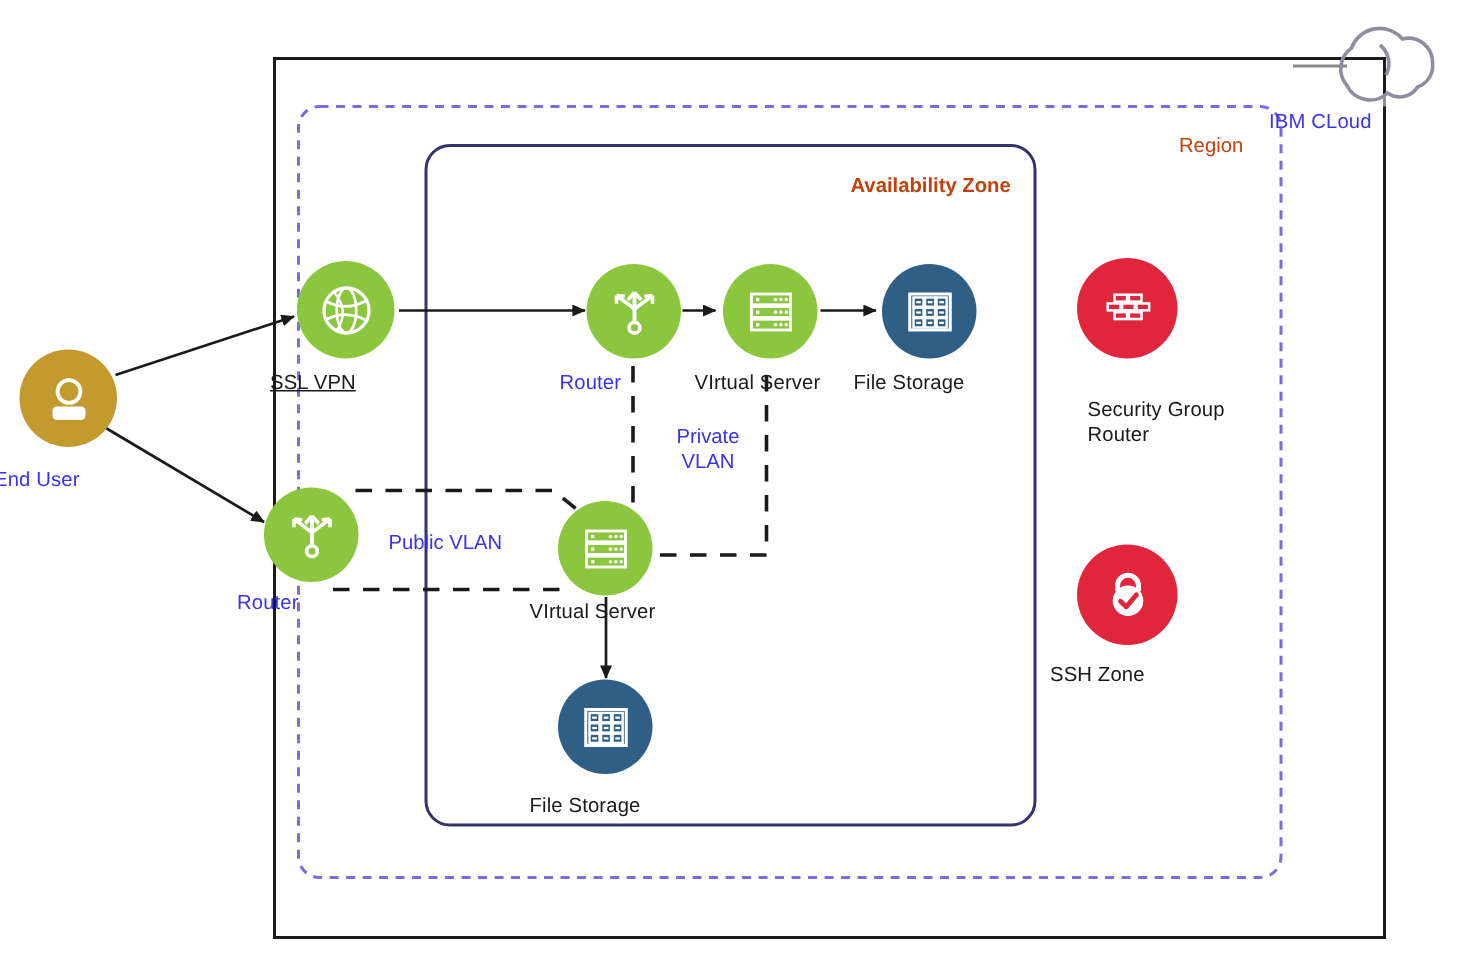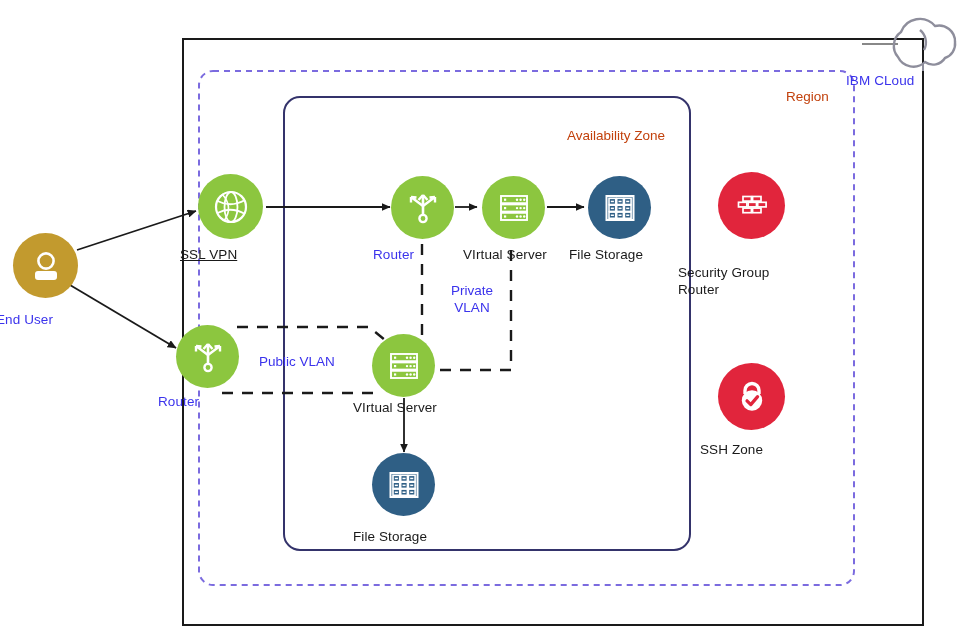--- a/index.html
+++ b/index.html
@@ -117,21 +117,21 @@
                a15,15 0 0 1 -10,16
                a14,14 0 0 1 -20,4
                a17,17 0 0 1 -27,-5 z" fill="none" stroke="#8e8e9c" stroke-width="2.4"></path>
       <path d="M920,30 a16,16 0 0 1 4,20" fill="none" stroke="#8e8e9c" stroke-width="2.4"></path>
       <path d="M923,63 L923,71" fill="none" stroke="#8e8e9c" stroke-width="2"></path>
     </g>
   </svg>
 
   <div class="zone-label" style="left:786px; top:89px;">Region</div>
 
-  <div class="zone-label" style="left:567px; top:128px;">Availability Zone</div>
+  <div class="zone-label" style="left:567px; top:116px;font-weight:bold;">Availability Zone</div>
 
   <div class="node-label accent" style="left:846px; top:72px; width:110px;">IBM CLoud</div>
 
   <div class="vlan-label" style="left:259px; top:353px;">Public VLAN</div>
 
   <div class="vlan-label two-line" style="left:437px; top:282px;">
     <span>Private</span><br>
     <span>VLAN</span>
   </div>
 
@@ -289,21 +289,21 @@
       <svg width="42" height="42" viewBox="0 0 42 42">
         <rect x="12" y="11.5" width="8.4" height="4.6" fill="none" stroke="#ffffff" stroke-width="1.7"></rect>
         <rect x="21.6" y="11.5" width="8.4" height="4.6" fill="none" stroke="#ffffff" stroke-width="1.7"></rect>
         <rect x="7.5" y="17.3" width="8.4" height="4.6" fill="none" stroke="#ffffff" stroke-width="1.7"></rect>
         <rect x="17.1" y="17.3" width="8.4" height="4.6" fill="none" stroke="#ffffff" stroke-width="1.7"></rect>
         <rect x="26.7" y="17.3" width="8.4" height="4.6" fill="none" stroke="#ffffff" stroke-width="1.7"></rect>
         <rect x="12" y="23.1" width="8.4" height="4.6" fill="none" stroke="#ffffff" stroke-width="1.7"></rect>
         <rect x="21.6" y="23.1" width="8.4" height="4.6" fill="none" stroke="#ffffff" stroke-width="1.7"></rect>
       </svg>
     </div>
-    <div class="node-label wrap" style="left:678px; top:264px; width:122px;">
+    <div class="node-label wrap" style="left:725px; top:264px; width:122px;">
       <span>Security Group</span><br>
       <span>Router</span>
     </div>
   </div>
 
   <div class="node">
     <div class="disc" style="left:718px; top:363px; width:67px; height:67px; background:#E1253C;">
       <svg width="44" height="44" viewBox="0 0 44 44">
         <path d="M15,19 L15,15.5 a7,7 0 0 1 14,0 L29,19" fill="none" stroke="#ffffff" stroke-width="3.4"></path>
         <circle cx="22" cy="25.5" r="10.2" fill="#ffffff"></circle>

